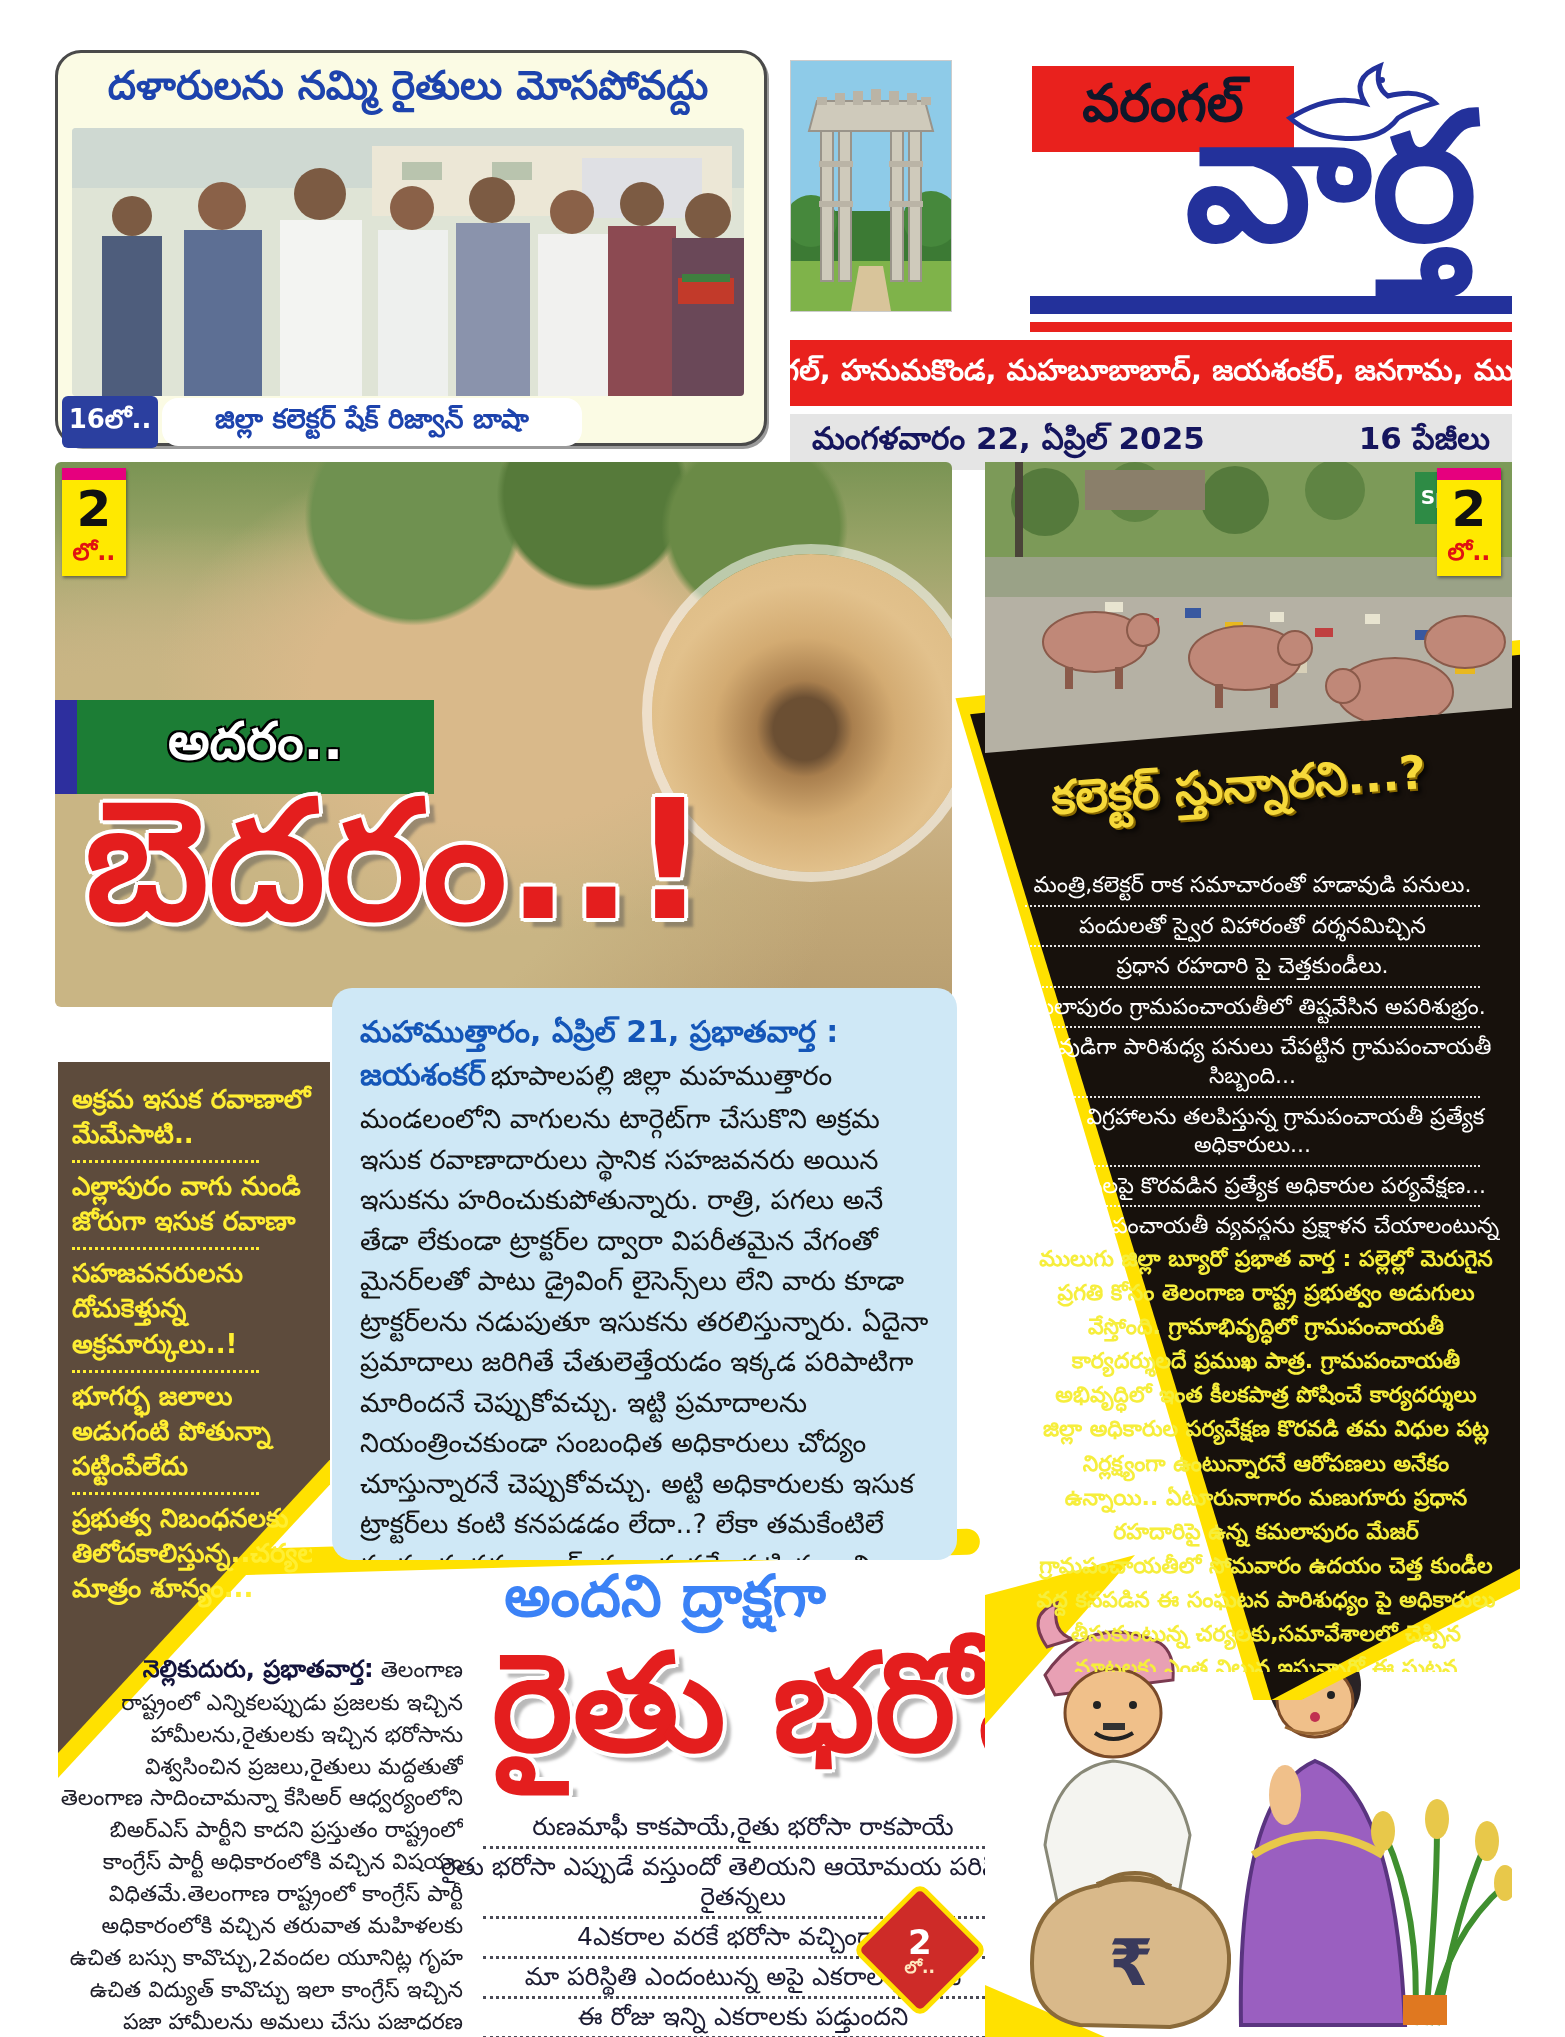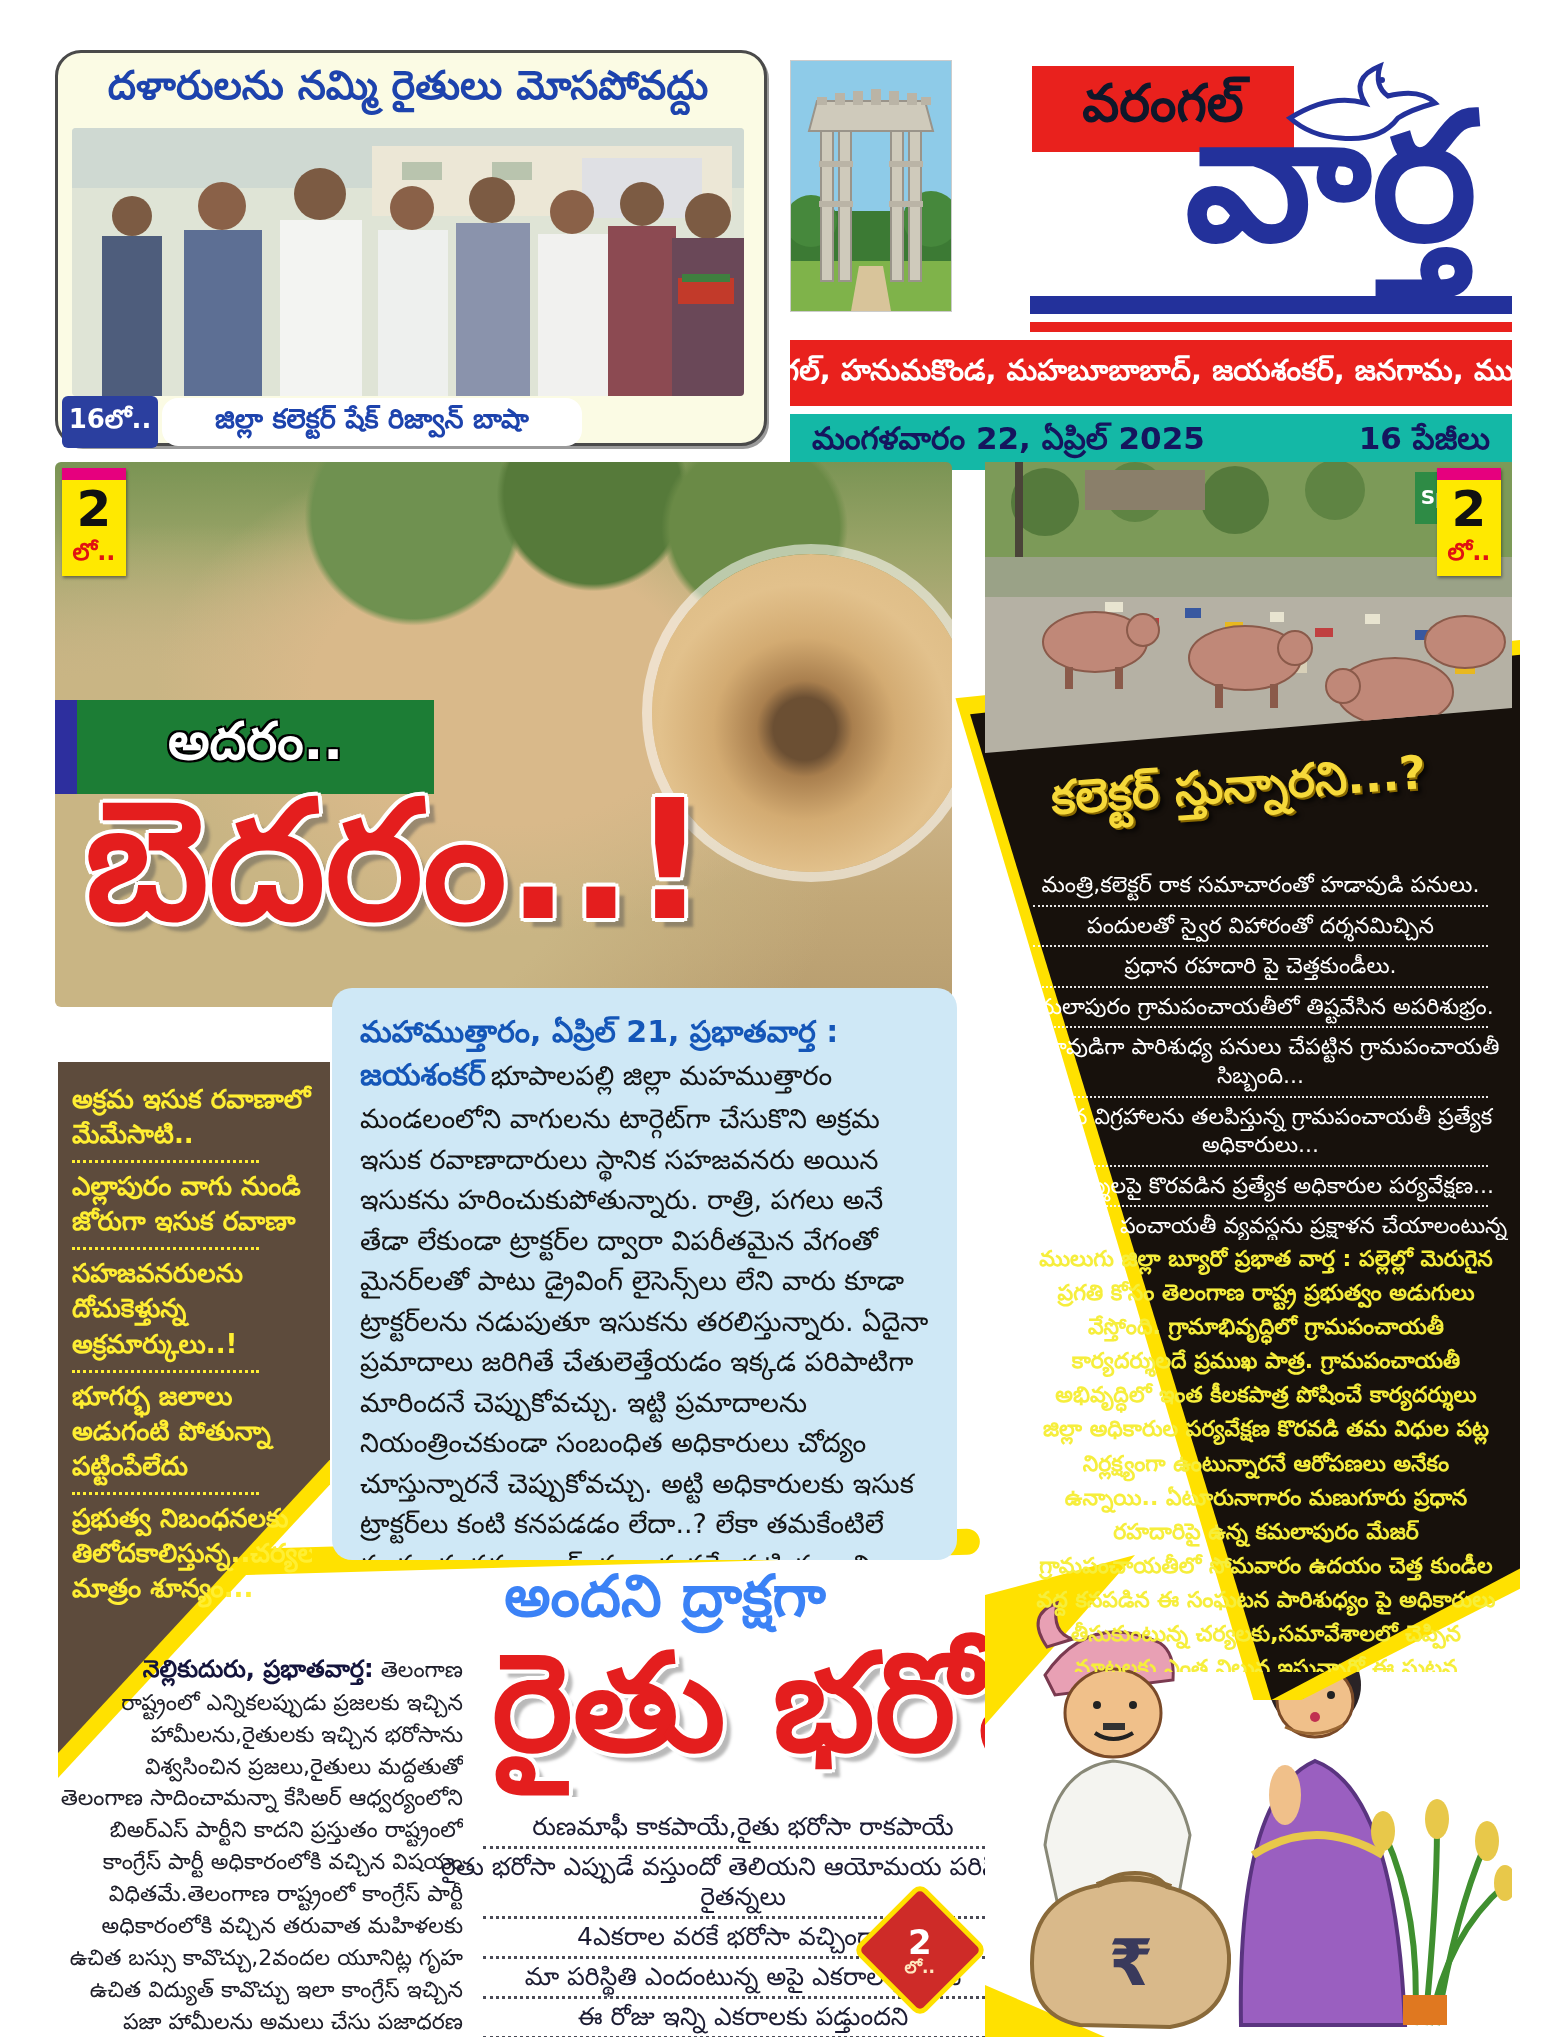--- a/index.html
+++ b/index.html
@@ -26,21 +26,21 @@
     display:flex;align-items:center;justify-content:center;overflow:hidden;}
   .mast-redbox span{color:#0f172a;font-weight:bold;font-size:52px;white-space:nowrap;}
   .dove{left:1270px;top:58px;width:170px;height:110px;z-index:3;}
   .mast-main{left:1148px;top:80px;width:366px;height:228px;overflow:hidden;text-align:center;
     color:#23319b;font-weight:bold;font-size:178px;line-height:1.1;}
   .mast-bar-blue{left:1030px;top:296px;width:482px;height:18px;background:#23319b;}
   .mast-bar-red{left:1030px;top:322px;width:482px;height:10px;background:#e9211d;}
   .districts-strip{left:790px;top:340px;width:722px;height:66px;background:#e9211d;
     display:flex;align-items:center;justify-content:center;overflow:hidden;}
   .districts-strip span{color:#ffffff;font-weight:bold;font-size:29px;white-space:nowrap;}
-  .date-strip{left:790px;top:414px;width:722px;height:56px;background:#14b8a6;
+  .date-strip{left:790px;top:414px;width:722px;height:56px;background:#e5e5e5;
     display:flex;align-items:center;justify-content:space-between;padding:0 22px;box-sizing:border-box;}
   .date-strip .dt{color:#15155e;font-weight:bold;font-size:31px;white-space:nowrap;}
 
   
   .lead-photo{left:55px;top:462px;width:897px;height:545px;overflow:hidden;border-radius:6px;
     background:
       radial-gradient(circle at 78% 12%, #6a8a46 0 10%, transparent 11%),
       radial-gradient(circle at 60% 6%, #567a3a 0 12%, transparent 13%),
       radial-gradient(circle at 40% 10%, #6f9150 0 14%, transparent 15%),
       radial-gradient(ellipse at 50% 42%, #d9b98a 0 30%, transparent 55%),
@@ -90,21 +90,21 @@
 
   
   .bk-box{left:935px;top:640px;width:585px;height:1060px;z-index:3;}
   .bk-yellow{left:0;top:0;width:100%;height:100%;background:#ffe100;
     clip-path:polygon(3.5% 5.5%,100% 0,100% 89.5%,55.5% 102%);}
   .bk-black{left:0;top:0;width:100%;height:100%;background:#17110c;
     clip-path:polygon(6% 7%,100% 1.4%,100% 87.6%,57.5% 100%);}
   .bk-headline{left:55px;top:118px;width:500px;height:100px;text-align:center;
     transform:rotate(-4deg);font-weight:bold;font-size:46px;white-space:nowrap;overflow:hidden;
     color:#f6d93a;text-shadow:2px 2px 0 #8a6a00,5px 5px 4px rgba(0,0,0,.65);}
-  .bk-bullets{left:70px;top:228px;width:495px;height:372px;overflow:hidden;margin-left:8px;}
+  .bk-bullets{left:70px;top:228px;width:495px;height:372px;overflow:hidden;}
   .bk-bullet{color:#ffffff;font-size:22px;line-height:1.3;text-align:center;padding:3px 0 2px;}
   .bk-bullet::after{content:'';display:block;width:92%;margin:5px auto 0;
     border-bottom:2px dotted rgba(255,255,255,.9);}
   .bk-para{left:100px;top:602px;width:462px;height:430px;overflow:hidden;text-align:center;
     color:#f6ee3c;font-weight:bold;font-size:22px;line-height:1.55;}
 
   
   .yellow-band{left:150px;top:1540px;width:830px;height:26px;background:#ffe100;
     border-radius:30px;transform:rotate(-1.6deg);z-index:1;}
   .bottom-kicker{left:455px;top:1562px;width:420px;height:72px;text-align:center;

